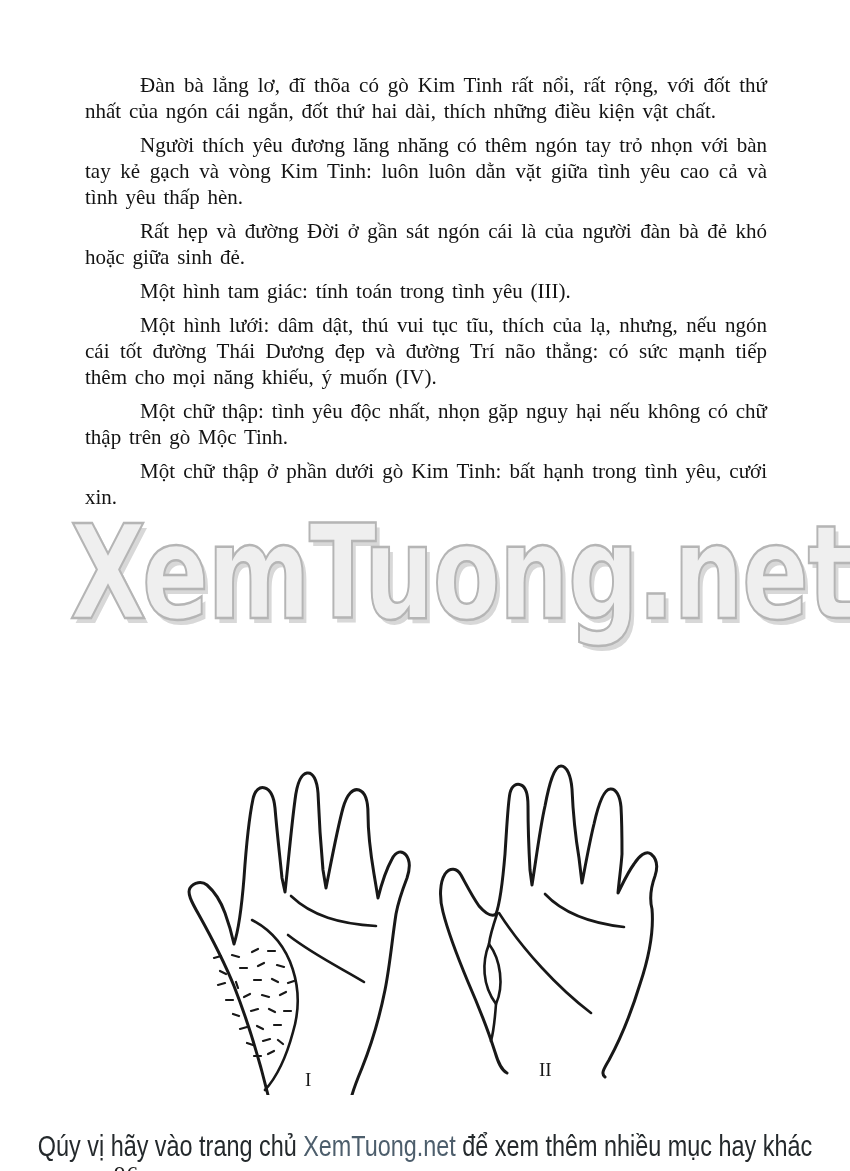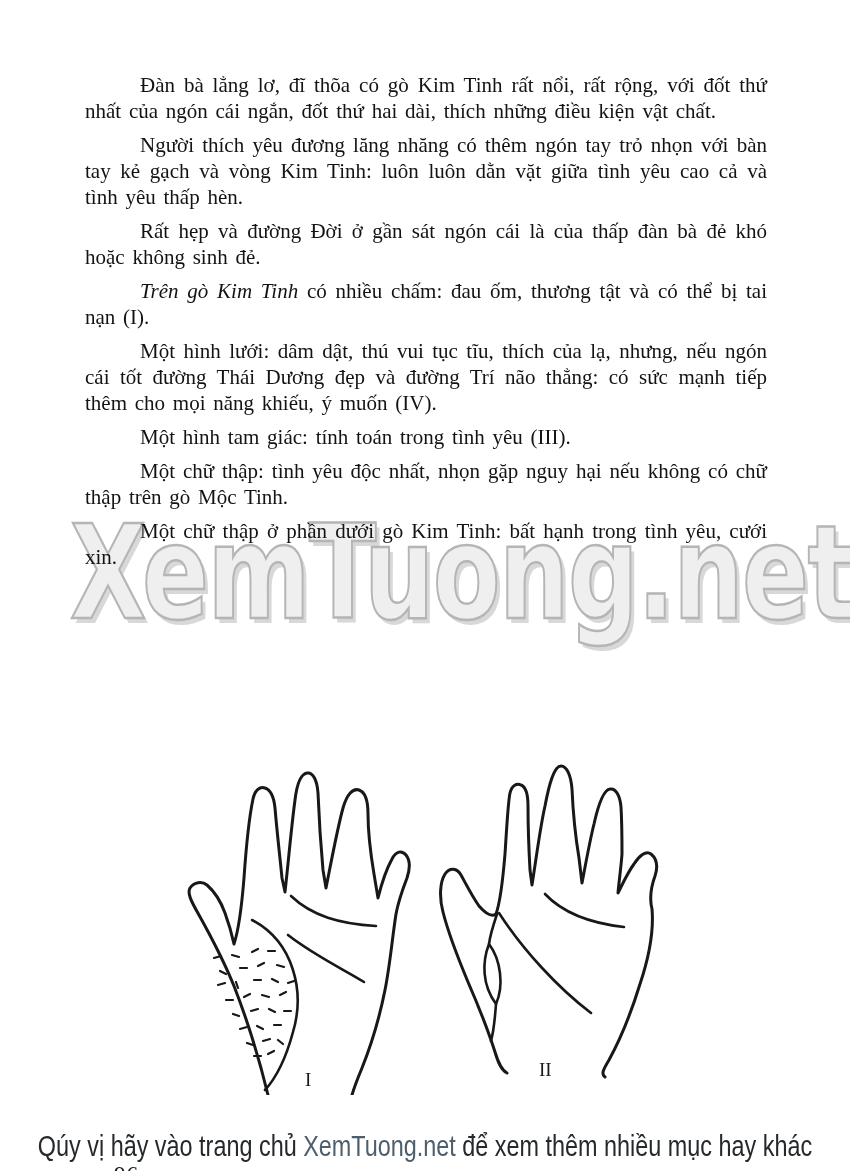--- a/index.html
+++ b/index.html
@@ -54,24 +54,23 @@
 </head>
 <body>
 
 <div class="page">
 
   <div class="watermark">XemTuong.net</div>
 
   <div class="text-block">
       <p class="para">Đàn bà lẳng lơ, đĩ thõa có gò Kim Tinh rất nổi, rất rộng, với đốt thứ nhất của ngón cái ngắn, đốt thứ hai dài, thích những điều kiện vật chất.</p>
       <p class="para">Người thích yêu đương lăng nhăng có thêm ngón tay trỏ nhọn với bàn tay kẻ gạch và vòng Kim Tinh: luôn luôn dằn vặt giữa tình yêu cao cả và tình yêu thấp hèn.</p>
-      <p class="para">Rất hẹp và đường Đời ở gần sát ngón cái là của thấp đàn bà đẻ khó hoặc không sinh đẻ.</p>
-      <p class="para"><i>Trên gò Kim Tinh</i> có nhiều chấm: đau ốm, thương tật và có thể bị tai nạn (I).</p>
+      <p class="para">Rất hẹp và đường Đời ở gần sát ngón cái là của người đàn bà đẻ khó hoặc giữa sinh đẻ.</p>
+      <p class="para">Một hình tam giác: tính toán trong tình yêu (III).</p>
       <p class="para">Một hình lưới: dâm dật, thú vui tục tĩu, thích của lạ, nhưng, nếu ngón cái tốt đường Thái Dương đẹp và đường Trí não thẳng: có sức mạnh tiếp thêm cho mọi năng khiếu, ý muốn (IV).</p>
-      <p class="para">Một hình tam giác: tính toán trong tình yêu (III).</p>
       <p class="para">Một chữ thập: tình yêu độc nhất, nhọn gặp nguy hại nếu không có chữ thập trên gò Mộc Tinh.</p>
       <p class="para">Một chữ thập ở phần dưới gò Kim Tinh: bất hạnh trong tình yêu, cưới xin.</p>
     </div>
 
   <svg class="hands" width="660" height="335" viewBox="95 760 660 335">
 
     <g>
       <path class="outline" d="
         M 268 1095
         C 260 1062 248 1022 234 986

